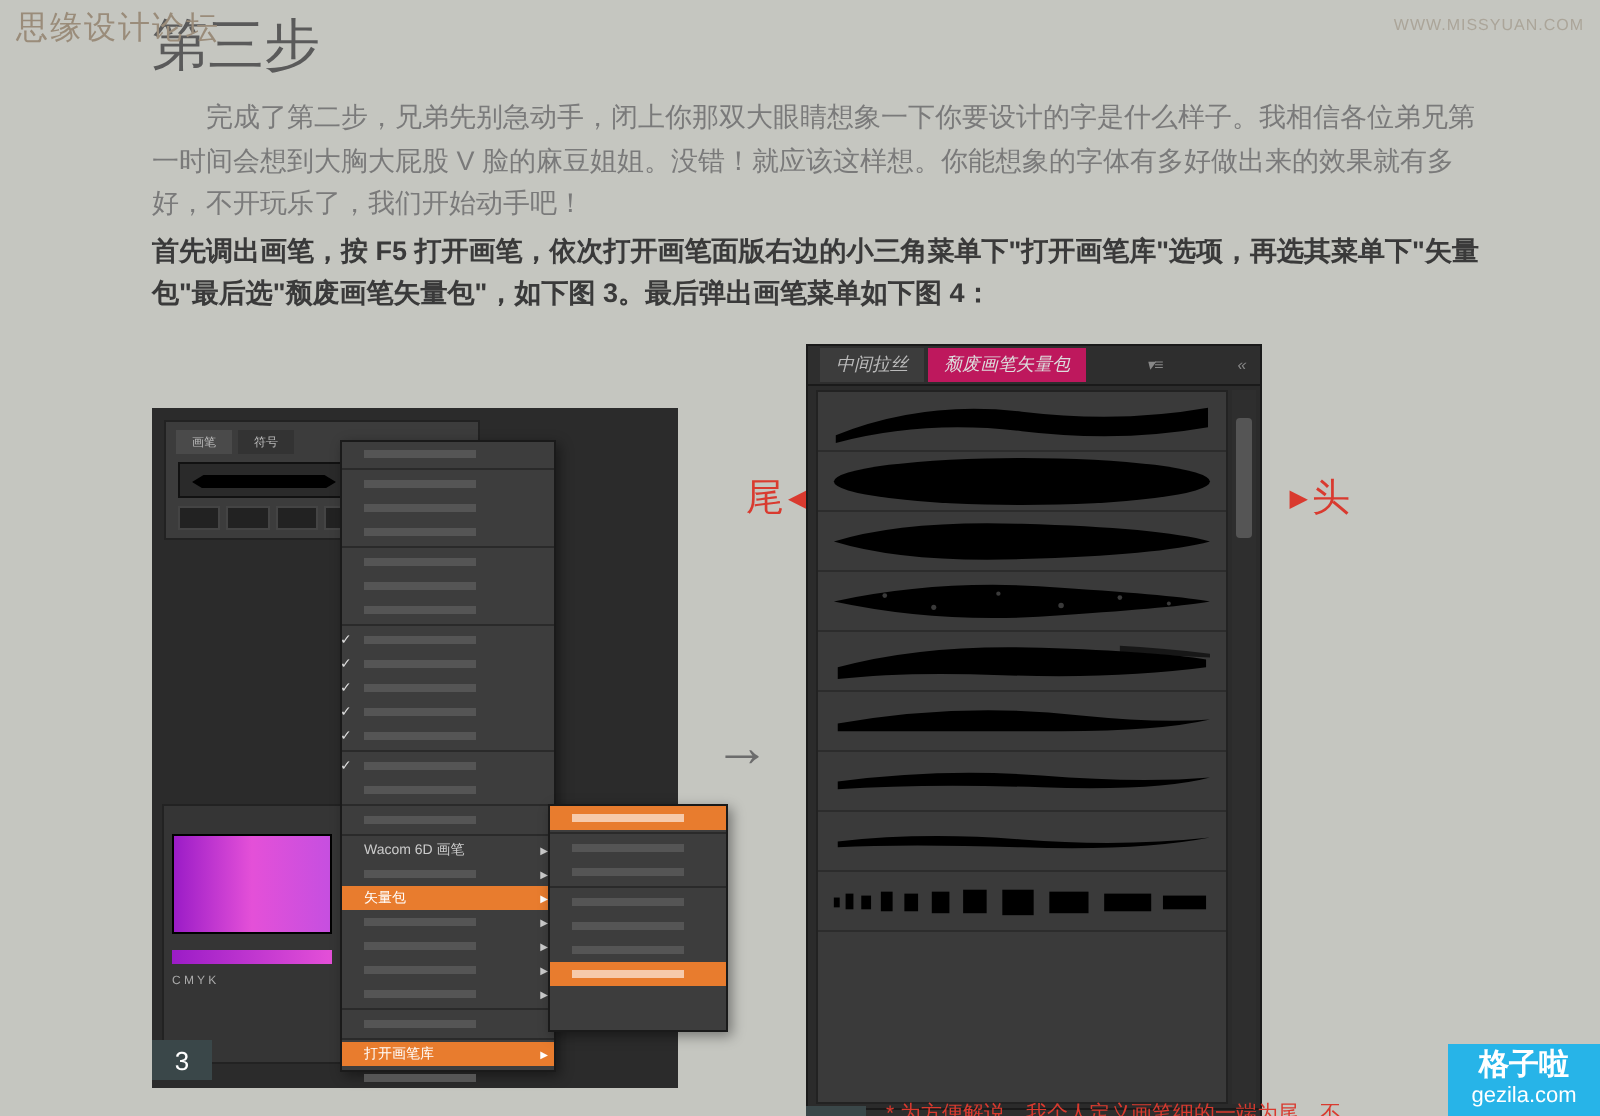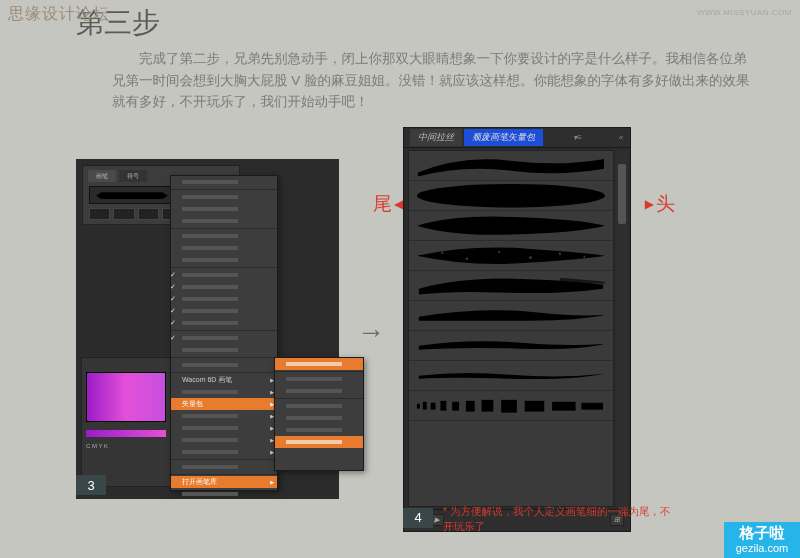--- a/index.html
+++ b/index.html
@@ -36,41 +36,42 @@
   .m-row.chk::before { content: "✓"; position: absolute; left: -1px; font-size: 7px; color: #ddd; }
   .m-row.sub::after { content: "▶"; position: absolute; right: 3px; font-size: 5px; }
   .m-stub { display: inline-block; width: 56px; height: 4px; background: #555; margin-left: 6px; }
   .sl-color { position: absolute; left: 5px; bottom: 12px; width: 92px; height: 130px; background: #353535; border: 1px solid #222; padding: 4px; }
   .sl-grad { position: absolute; left: 4px; top: 14px; width: 80px; height: 50px; background: linear-gradient(90deg, #9b1cc7, #e450d8, #c64fe0); border: 1px solid #000; }
   .sl-slider { position: absolute; left: 4px; top: 72px; width: 80px; height: 7px; background: linear-gradient(90deg, #9b1cc7, #e450d8); }
   .sl-fields { position: absolute; left: 4px; top: 84px; font-size: 6px; color: #aaa; line-height: 1.5; }
   
   .sr-top { position: absolute; top: 0; left: 0; right: 0; height: 20px; background: #2e2e2e; border-bottom: 1px solid #1a1a1a; display: flex; align-items: center; font-size: 9px; color: #bbb; padding-left: 6px; gap: 2px; }
   .sr-tab { padding: 2px 8px; background: #3c3c3c; }
-  .sr-tab.active { background: #1d4ed8; color: #ddd; }
+  .sr-tab.active { background: #be185d; color: #ddd; }
   .sr-close { margin-left: auto; margin-right: 4px; font-size: 8px; color: #888; width: 10px; text-align: center; }
   .sr-brushes { position: absolute; top: 22px; left: 4px; right: 16px; bottom: 24px; background: #3a3a3a; border: 1px solid #222; overflow: hidden; }
   .brush-row { height: 30px; border-bottom: 1px solid #2c2c2c; position: relative; }
   .br-svg { position: absolute; left: 4px; right: 4px; top: 2px; bottom: 2px; }
   .sr-scroll { position: absolute; top: 22px; right: 2px; bottom: 24px; width: 12px; background: #2e2e2e; }
   .sr-scroll-thumb { position: absolute; top: 14px; left: 2px; width: 8px; height: 60px; background: #555; border-radius: 2px; }
   .sr-bottom { position: absolute; bottom: 0; left: 0; right: 0; height: 22px; background: #2e2e2e; border-top: 1px solid #1a1a1a; display: flex; align-items: center; gap: 6px; padding: 0 6px; }
   .sr-btn { width: 14px; height: 12px; background: #3a3a3a; border: 1px solid #222; font-size: 7px; color: #aaa; display: flex; align-items: center; justify-content: center; }
   .side-marker { position: absolute; font-size: 19px; color: #d93a2f; display: flex; align-items: center; gap: 2px; }
   .tri { font-size: 12px; }
 </style>
 </head>
 <body>
 
 <div class="watermark-tl">思缘设计论坛</div>
 <div class="watermark-tr">WWW.MISSYUAN.COM</div>
 
 <div class="page">
   <h1 class="title">第三步</h1>
-  <p class="body-text" style="text-indent: 2em; margin-left: 36px;">完成了第二步，兄弟先别急动手，闭上你那双大眼睛想象一下你要设计的字是什么样子。我相信各位弟兄第一时间会想到大胸大屁股 V 脸的麻豆姐姐。没错！就应该这样想。你能想象的字体有多好做出来的效果就有多好，不开玩乐了，我们开始动手吧！</p>
+  <p class="body-text" style="text-indent: 2em;">完成了第二步，兄弟先别急动手，闭上你那双大眼睛想象一下你要设计的字是什么样子。我相信各位弟兄第一时间会想到大胸大屁股 V 脸的麻豆姐姐。没错！就应该这样想。你能想象的字体有多好做出来的效果就有多好，不开玩乐了，我们开始动手吧！</p>
+  <p class="bold-text">首先调出画笔，按 F5 打开画笔，依次打开画笔面版右边的小三角菜单下"打开画笔库"选项，再选其菜单下"矢量包"最后选"颓废画笔矢量包"，如下图 3。最后弹出画笔菜单如下图 4：</p>
 
   <div class="content-row">
 
     <div style="position:relative;">
       <div class="shot-left">
         <div class="sl-bar">
           <div class="sl-bar-inner">
             <div class="sl-tab">画笔</div>
             <div class="sl-tab" style="background:#333">符号</div>
           </div>

